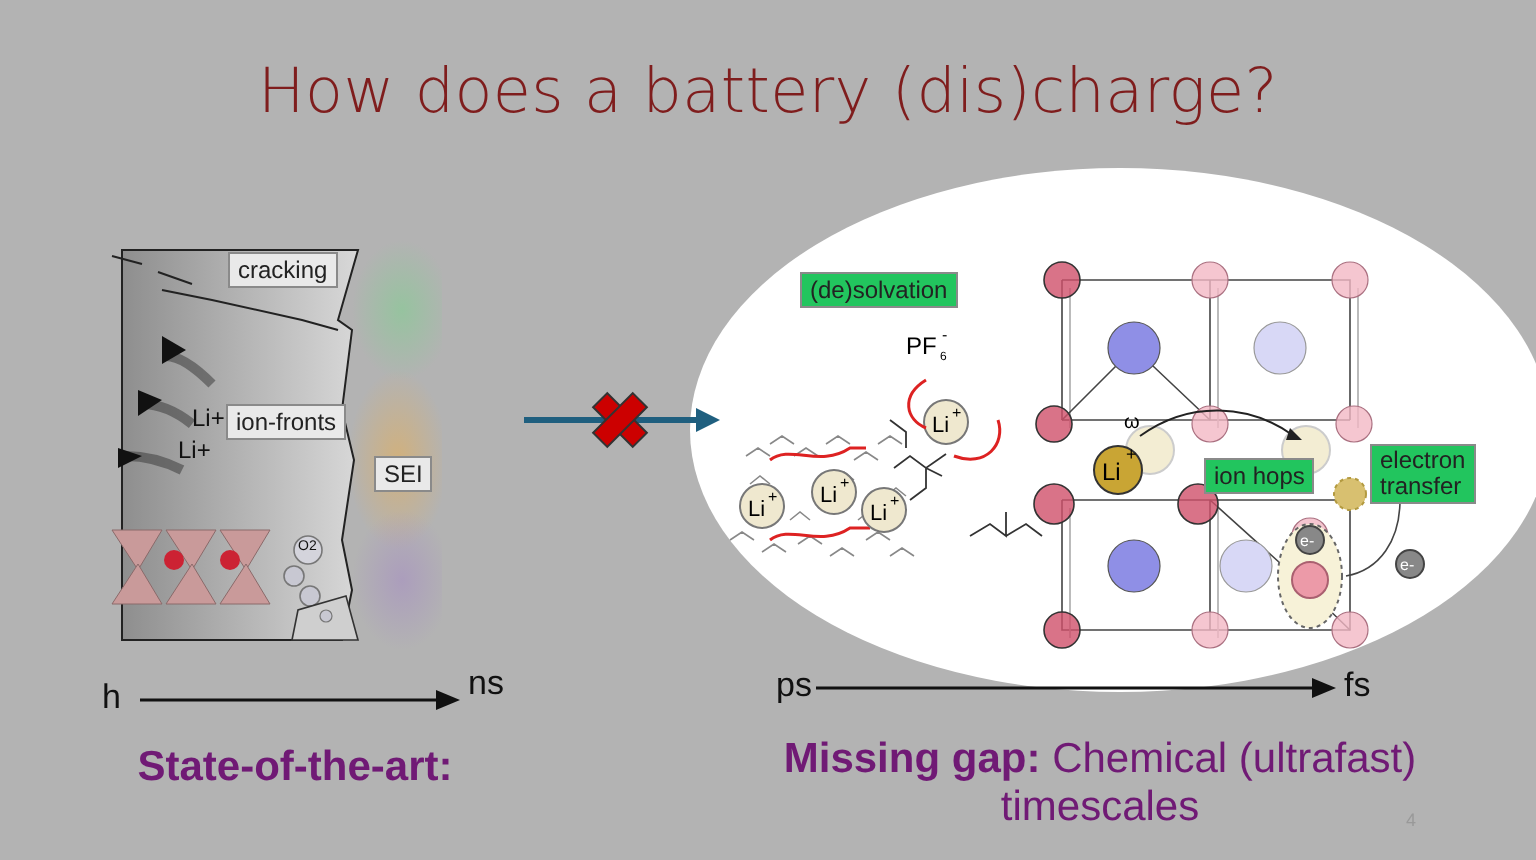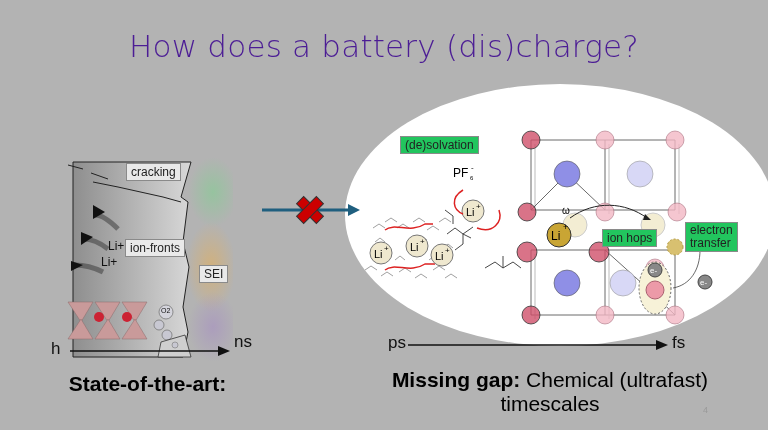--- a/index.html
+++ b/index.html
@@ -1,37 +1,37 @@
 <!DOCTYPE html>
 <html><head>
 <meta charset="utf-8">
 <style>
   html, body { margin:0; padding:0; }
   body { width:768px; height:430px; background:#b3b3b3; position:relative; overflow:hidden;
          font-family:"Liberation Sans", sans-serif; color:#111; }
   .title { position:absolute; left:0; width:768px; top:28px; text-align:center;
-           font-family:"DejaVu Sans", sans-serif; font-weight:300; font-size:31px; color:#4c1d95; letter-spacing:0.2px; }
+           font-family:"DejaVu Sans", sans-serif; font-weight:300; font-size:31px; color:#7f1d1d; letter-spacing:0.2px; }
   .ellipse { position:absolute; left:345px; top:84px; width:430px; height:262px; border-radius:50%; background:#fff; }
   .abs { position:absolute; }
   .lbl { position:absolute; background:#e9e9e9; border:1px solid #8a8a8a; font-size:12px; padding:1px 4px; color:#222; line-height:14px; }
   .lbl-w { background:#22c55e; }
   .timeline-txt { position:absolute; font-size:17px; color:#111; }
-  .caption { position:absolute; text-align:center; font-size:21px; color:#000000; line-height:24px; }
+  .caption { position:absolute; text-align:center; font-size:21px; color:#701a75; line-height:24px; }
   .caption b { font-weight:700; }
   .pagenum { position:absolute; left:703px; top:405px; font-size:9px; color:#999; }
   svg text { font-family:"Liberation Sans", sans-serif; }
 </style>
 </head>
 <body>
 
 <div class="title">How does a battery (dis)charge?</div>
 
 <div class="ellipse"></div>
 
-<div class="abs" style="left:63px; top:120px; width:170px; height:210px;margin-top:37px;">
+<div class="abs" style="left:51px; top:120px; width:170px; height:210px;">
   <svg width="170" height="210" viewBox="0 0 170 210">
     <defs>
       <linearGradient id="elecgrad" x1="0" x2="1" y1="0" y2="0">
         <stop offset="0" stop-color="#8e8e8e"></stop>
         <stop offset="1" stop-color="#d8d8d8"></stop>
       </linearGradient>
       <radialGradient id="g1">
           <stop offset="0" stop-color="#8fc79a" stop-opacity="0.8"></stop>
           <stop offset="1" stop-color="#8fc79a" stop-opacity="0"></stop>
         </radialGradient>

